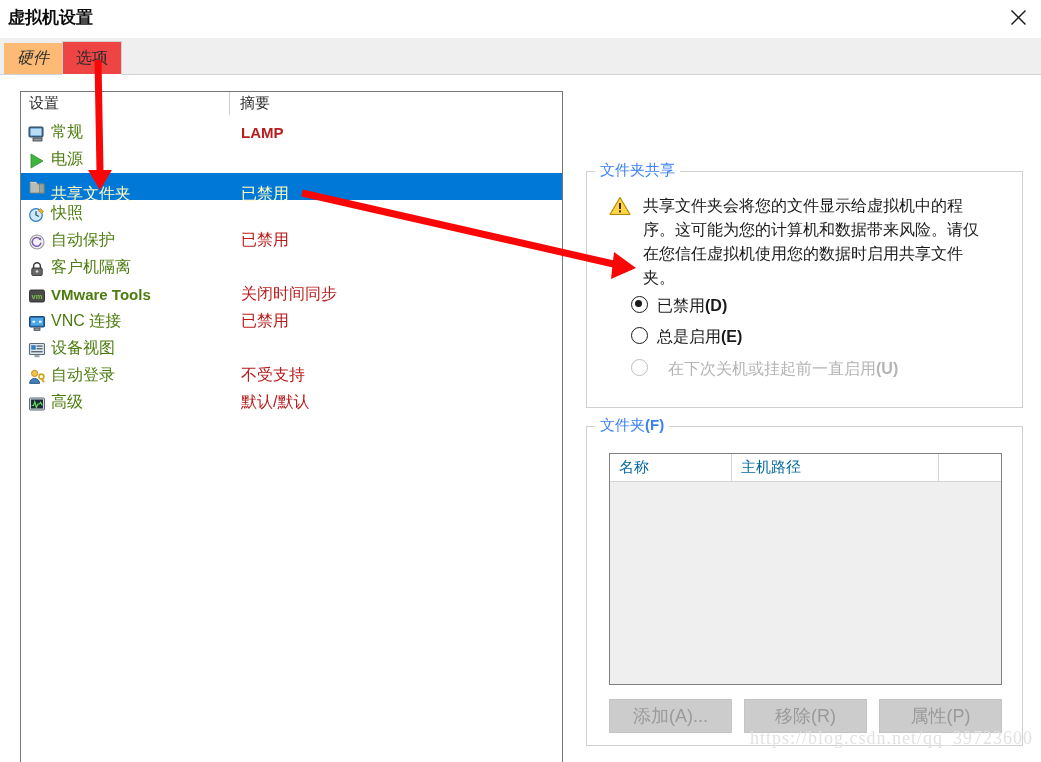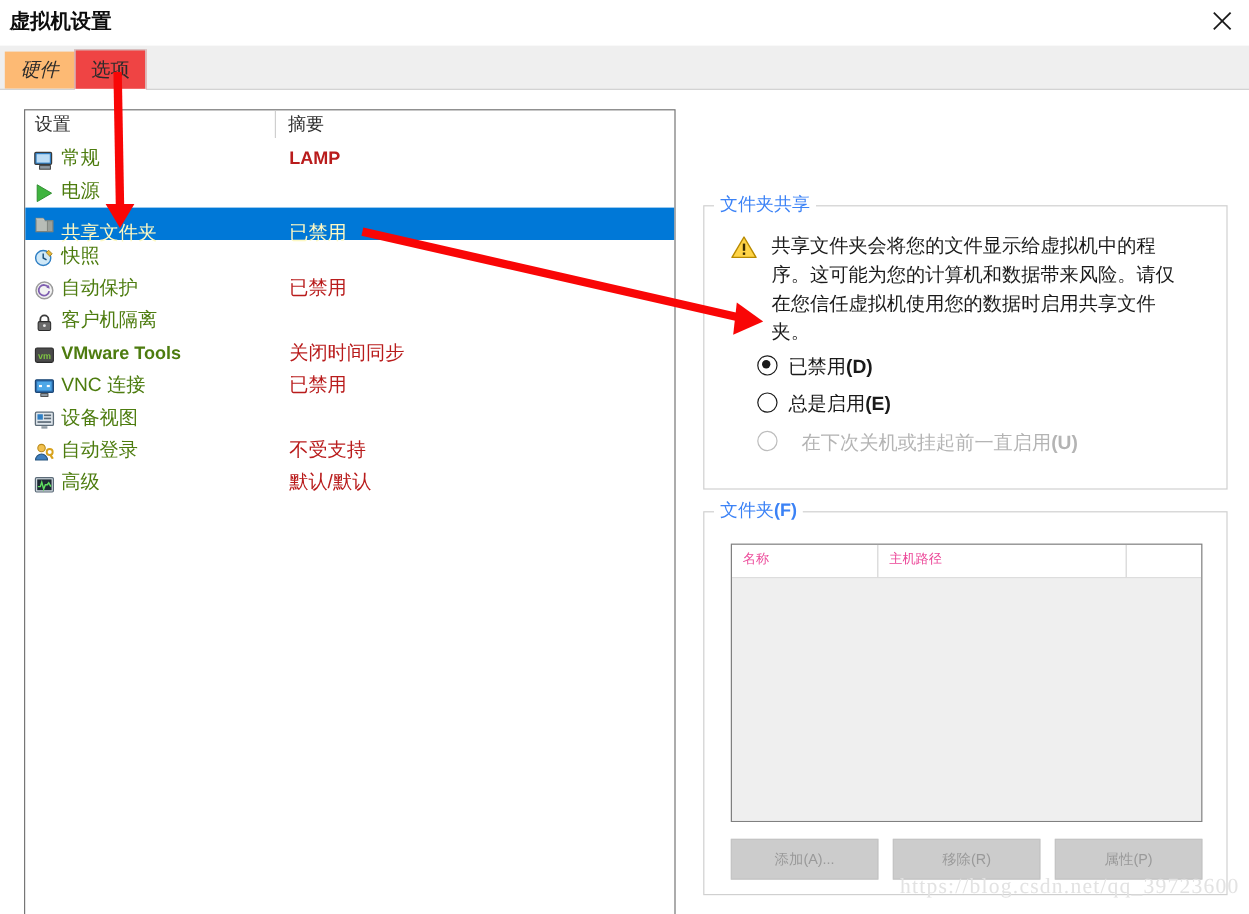--- a/index.html
+++ b/index.html
@@ -252,22 +252,22 @@
     box-sizing: border-box;
     overflow: hidden;
   }
   .table-head {
     display: flex;
     height: 27px;
     background: #ffffff;
     border-bottom: 1px solid #d5d5d5;
   }
   .th {
-    font-size: 11px;
-    color: #ec4899;
+    font-size: 15px;
+    color: #0369a1;
     padding: 4px 0 0 9px;
     box-sizing: border-box;
     border-right: 1px solid #d5d5d5;
   }
   .th.c1 { width: 122px; }
   .th.c2 { width: 207px; }
   .th.c3 { width: 62px; border-right: none; }
   .table-body { height: 203px; background: #efefef; }
 
   .fbtn-bar {
@@ -277,21 +277,21 @@
     width: 393px;
     display: flex;
     gap: 12px;
   }
   .fbtn {
     width: 123px;
     height: 34px;
     background: #cccccc;
     border: 1px solid #c4c4c4;
     color: #9a9a9a;
-    font-size: 12px;
+    font-size: 18px;
     display: flex;
     align-items: center;
     justify-content: center;
     box-sizing: border-box;
     cursor: default;
     white-space: nowrap;
   }
 
   
   .arrows {

